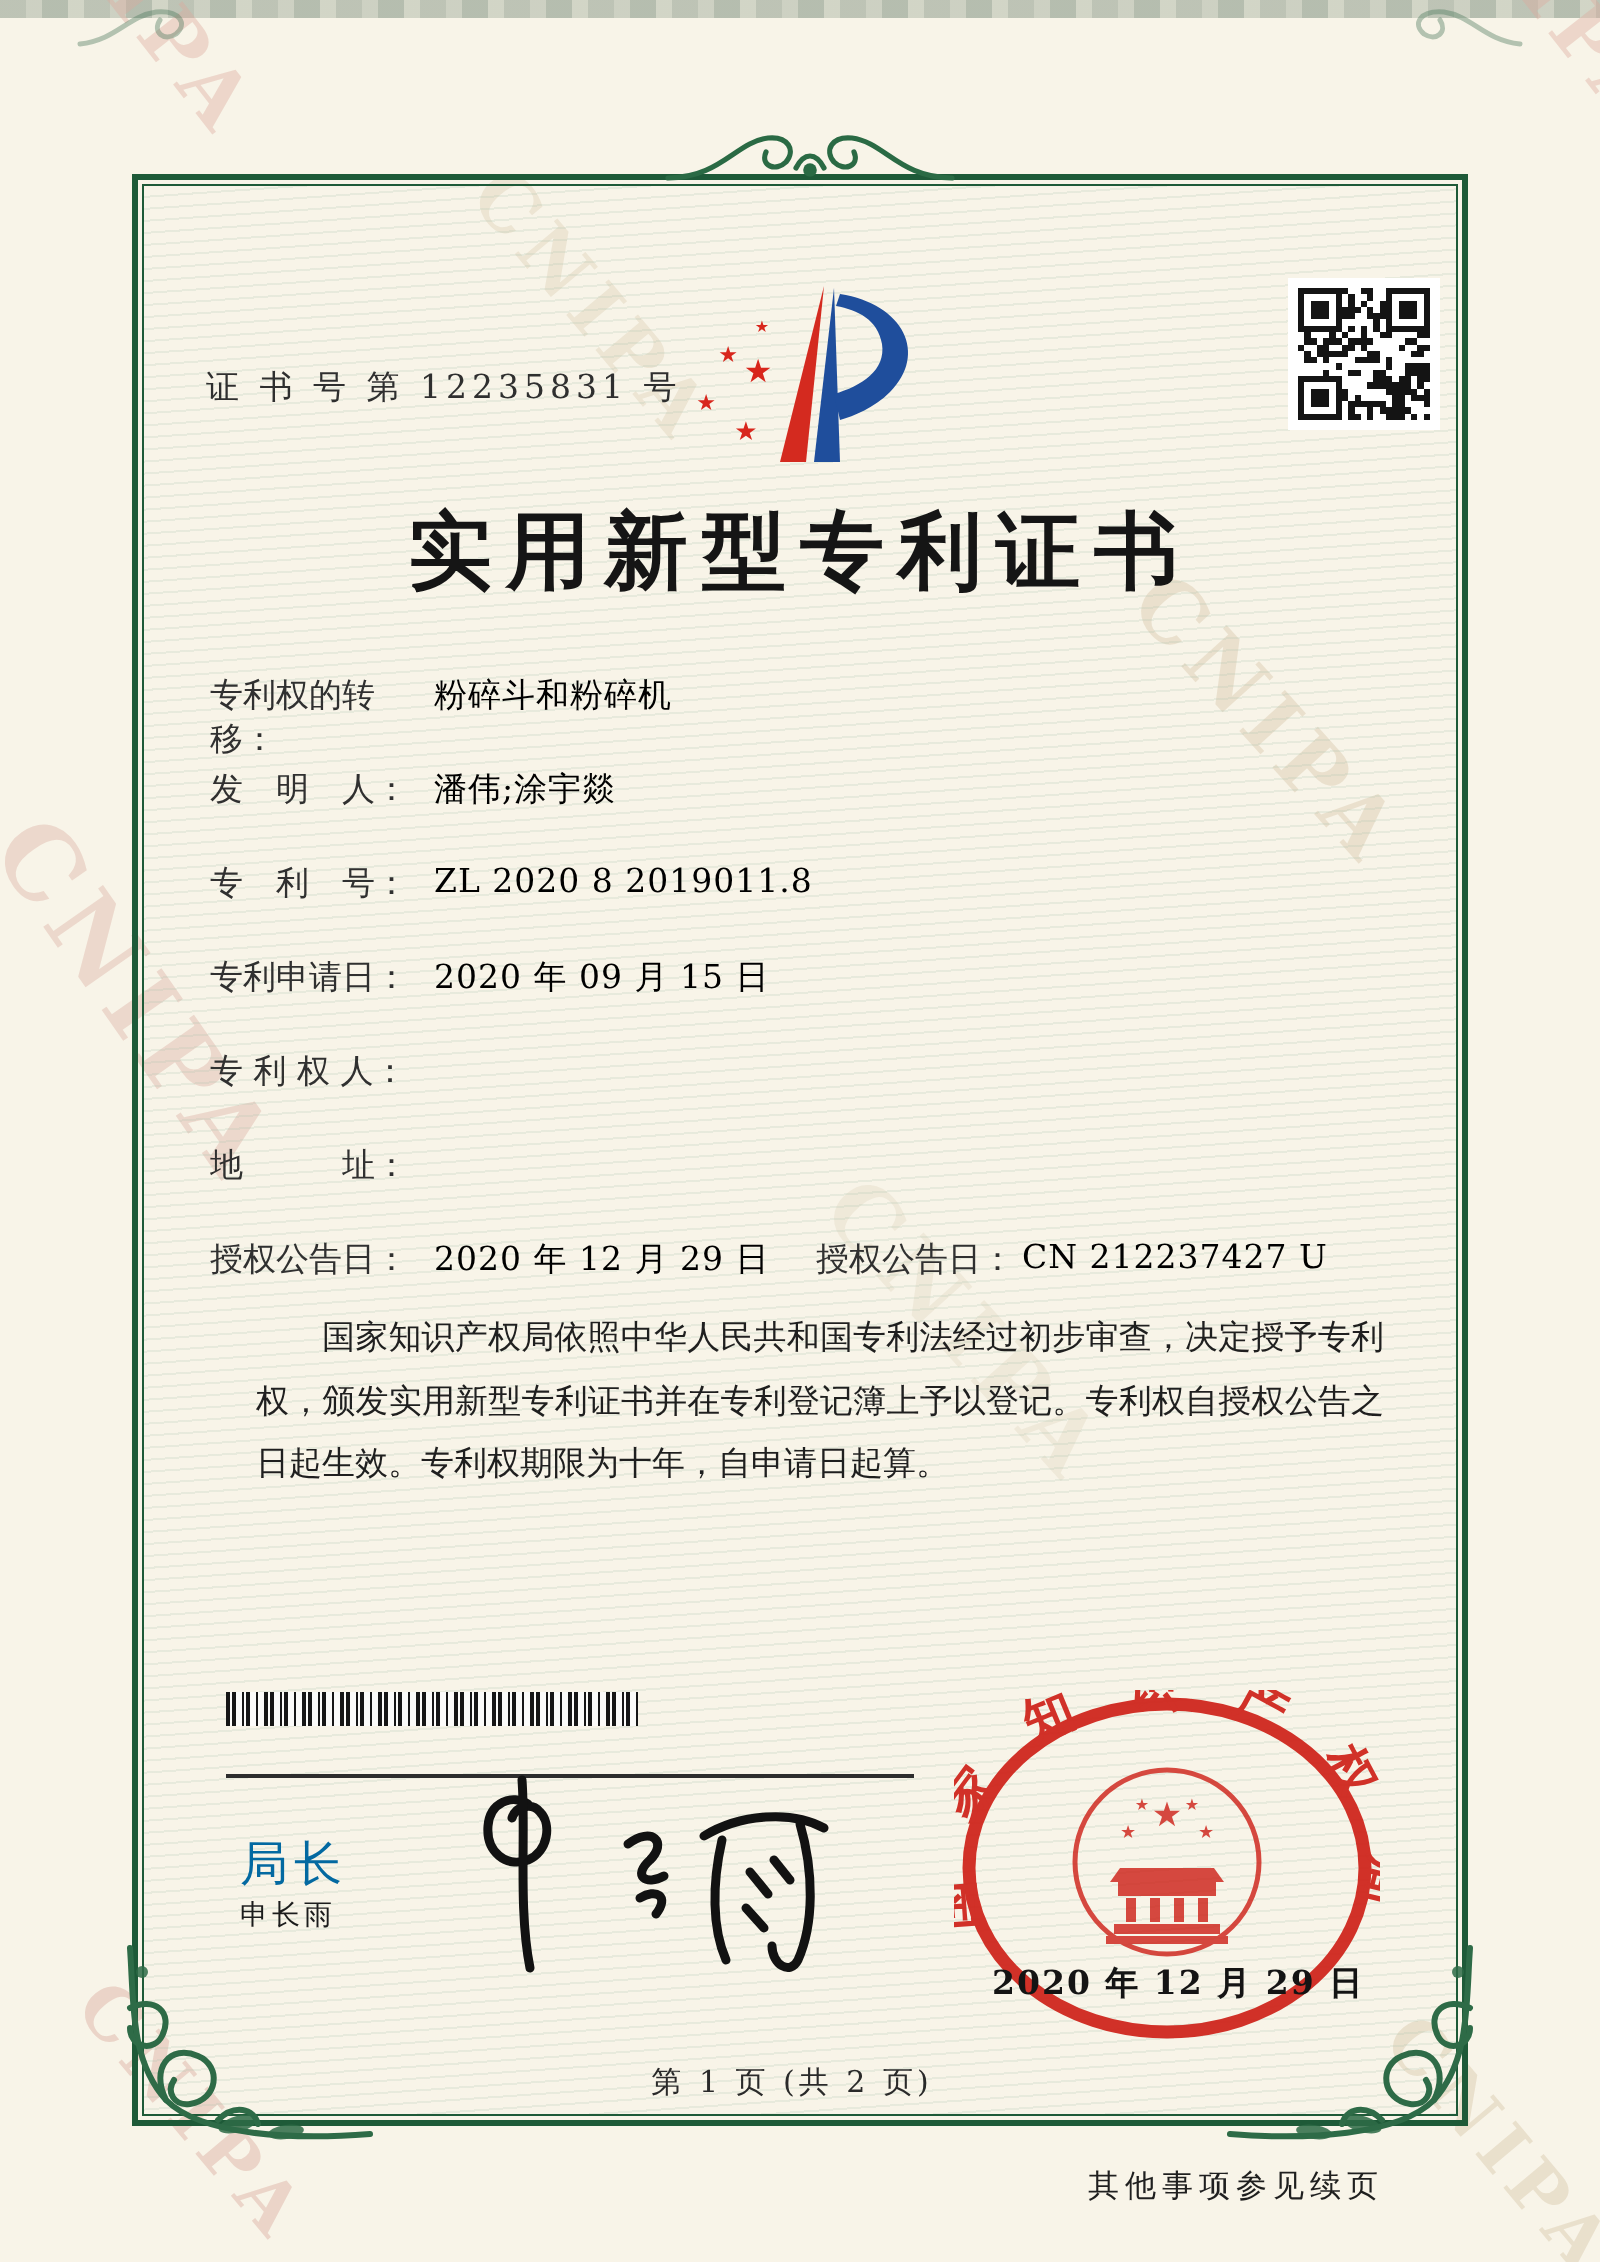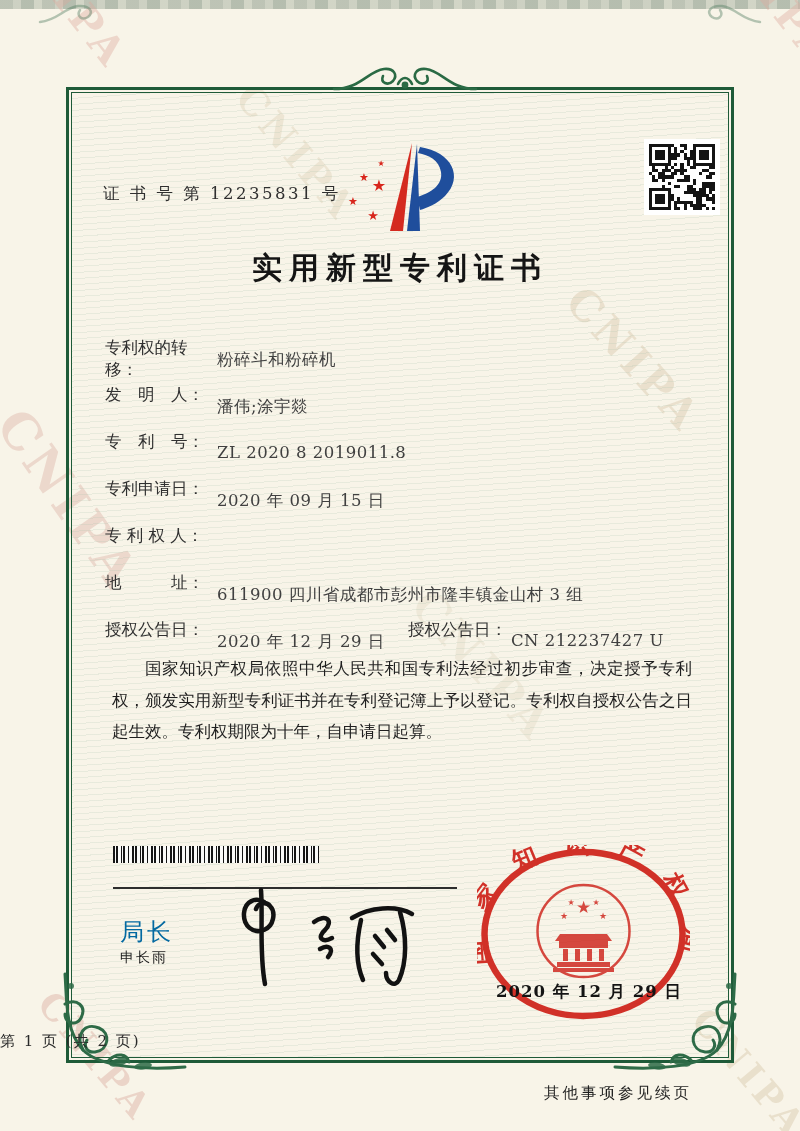--- a/index.html
+++ b/index.html
@@ -10,41 +10,41 @@
   .wm{position:absolute;font-weight:bold;letter-spacing:5px;white-space:nowrap;pointer-events:none;}
   .frame{position:absolute;left:66px;top:87px;width:668px;height:976px;box-sizing:border-box;
         border:3px solid #1e5a38;}
   .frame-inner{position:absolute;inset:2px;border:1px solid #1e5a38;}
   .frame-bg{position:absolute;left:71px;top:92px;width:658px;height:966px;
         background:repeating-linear-gradient(176deg,rgba(166,193,172,.20) 0 1px,rgba(0,0,0,0) 1px 6px);}
   .cert-no{position:absolute;left:103px;top:143px;font-size:16.5px;letter-spacing:2.5px;color:#2f2f2f;margin-top:40px;}
   .qr{position:absolute;left:644px;top:139px;width:76px;height:76px;background:#fff;
         display:flex;align-items:center;justify-content:center;}
   .logo{position:absolute;left:340px;top:139px;width:135px;height:97px;}
-  .title{position:absolute;left:0;top:248px;width:800px;text-align:center;font-size:30px;
+  .title{position:absolute;left:0;top:248px;width:800px;text-align:center;font-size:42px;
         font-weight:bold;letter-spacing:7px;color:#151515;}
   .fields{position:absolute;left:105px;top:337px;width:600px;font-size:16.5px;}
   .field-row{position:relative;height:47px;display:flex;align-items:flex-start;}
   .f-label{width:112px;flex:0 0 112px;color:#303030;}
-  .f-value{color:#404040;letter-spacing:.5px;white-space:nowrap;margin-top:12px;}
+  .f-value{color:#000000;letter-spacing:.5px;white-space:nowrap;}
   .grant-b{position:absolute;left:303px;top:0;display:flex;}
   .grant-b .f-label{width:103px;flex:0 0 103px;}
   .paras{position:absolute;left:112px;top:653px;width:580px;font-size:16.5px;line-height:31.5px;
         text-align:justify;color:#1f1f1f;}
-  .paras p{margin:0 0 6px 0;text-indent:2em;}
+  .paras p{margin:0 0 6px 16px;text-indent:2em;}
   .barcode{position:absolute;left:113px;top:846px;width:206px;height:17px;
         background:repeating-linear-gradient(90deg,#161616 0 2px,#fbfbf9 2px 3px,#161616 3px 5px,#fbfbf9 5px 8px,#161616 8px 9px,#fbfbf9 9px 10px,#161616 10px 12px,#fbfbf9 12px 15px,#161616 15px 16px,#fbfbf9 16px 19px);}
   .sig-rule{position:absolute;left:113px;top:887px;width:344px;height:2px;background:#2d2d2d;}
   .director-label{position:absolute;left:120px;top:916px;font-size:24px;letter-spacing:3px;color:#0369a1;}
   .director-name{position:absolute;left:120px;top:949px;font-size:14px;letter-spacing:2px;color:#1c1c1c;}
   .signature{position:absolute;left:228px;top:884px;}
   .seal{position:absolute;left:477px;top:845px;}
   .seal-date{position:absolute;left:496px;top:981px;width:152px;text-align:center;font-size:16.5px;
         font-weight:bold;color:#141414;letter-spacing:1px;white-space:nowrap;}
-  .page-info{position:absolute;left:0;top:1032px;width:792px;font-size:15px;
+  .page-info{position:absolute;left:0;top:1032px;width:792px;text-align:center;font-size:15px;
         letter-spacing:2px;color:#2a2a2a;}
   .footer-note{position:absolute;left:0;top:1083px;width:692px;text-align:right;font-size:15.5px;
         letter-spacing:3px;color:#1f1f1f;}
   .ornament{position:absolute;}
 </style>
 </head>
 <body>
 
 <div class="page">
 
@@ -379,21 +379,20 @@
     </div>
     <div class="field-row">
       <span class="f-label">专利申请日：</span>
       <span class="f-value">2020 年 09 月 15 日</span>
     </div>
     <div class="field-row">
       <span class="f-label">专 利 权 人：</span>
     </div>
     <div class="field-row">
       <span class="f-label">地　　　址：</span>
-      <span class="f-value">611900 四川省成都市彭州市隆丰镇金山村 3 组</span>
     </div>
     <div class="field-row">
       <span class="f-label">授权公告日：</span>
       <span class="f-value">2020 年 12 月 29 日</span>
       <span class="grant-b">
         <span class="f-label">授权公告日：</span>
         <span class="f-value">CN 212237427 U</span>
       </span>
     </div>
   </div>

